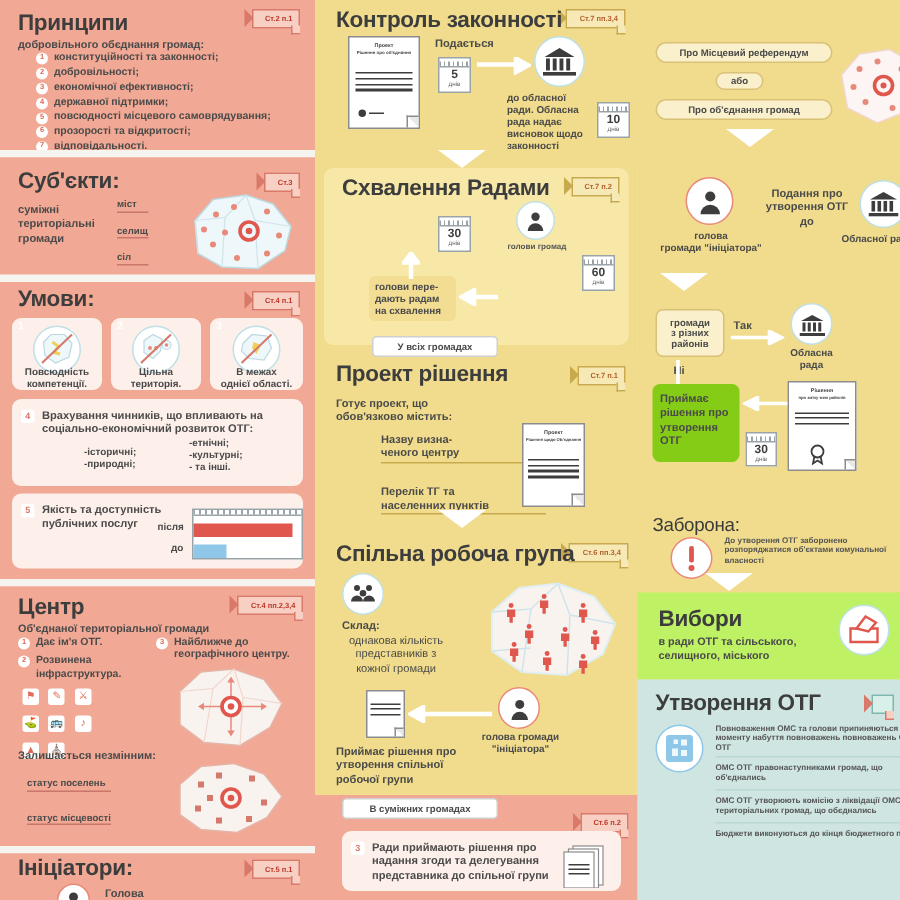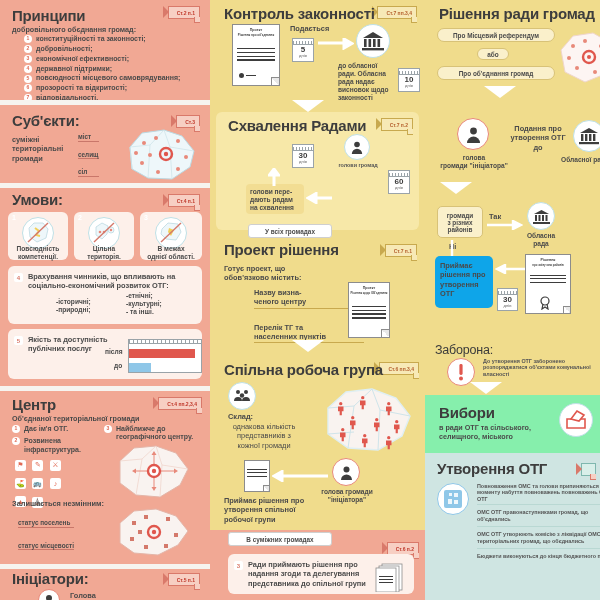--- a/index.html
+++ b/index.html
@@ -559,21 +559,20 @@
               <rect x="5" y="14" width="14" height="1"></rect>
               <rect x="5" y="17" width="14" height="1"></rect>
               <rect x="5" y="20" width="14" height="1"></rect>
             </g>
         </svg>
       </div>
     </div>
   </div>
 
   <div class="block yellow" style="left:425px;top:0;width:175px;height:100px;">
-    <h1 class="title" style="position:absolute;left:14px;top:6px;">Рішення ради громад</h1>
     <div class="pill" style="position:absolute;left:12px;top:28px;width:118px;height:14px;">
       <span>Про Місцевий референдум</span>
     </div>
     <div class="pill" style="position:absolute;left:52px;top:48px;width:32px;height:12px;">
       <span>або</span>
     </div>
     <div class="pill" style="position:absolute;left:12px;top:66px;width:118px;height:14px;">
       <span>Про об'єднання громад</span>
     </div>
     <div class="blob" style="position:absolute;left:130px;top:30px;">
@@ -636,21 +635,21 @@
         <rect x="2" y="6" width="2" height="6" fill="#3d3d3d"></rect>
           <rect x="5.5" y="6" width="2" height="6" fill="#3d3d3d"></rect>
         <rect x="9" y="6" width="2" height="6" fill="#3d3d3d"></rect>
           <rect x="12.5" y="6" width="2" height="6" fill="#3d3d3d"></rect>
         <rect x="0" y="13" width="17" height="2" fill="#3d3d3d"></rect>
       </svg>
     </div>
     <div class="tiny6" style="position:absolute;left:96px;top:42px;width:40px;text-align:center;white-space:pre-line;">Обласна
 рада</div>
 
-    <div class="card-y" style="position:absolute;left:10px;top:66px;width:58px;height:52px;background:#0ea5e9;border-radius:5px;">
+    <div class="card-y" style="position:absolute;left:10px;top:66px;width:58px;height:52px;background:#84cc16;border-radius:5px;">
       <div class="tiny7" style="position:absolute;left:5px;top:5px;width:50px;">Приймає рішення про утворення ОТГ</div>
     </div>
     <div class="cal" style="position:absolute;left:72px;top:98px;width:21px;height:23px;">
       <div class="top"></div>
       <div class="n">30</div>
       <div class="u">днів</div>
     </div>
 
     <div class="doc" style="position:absolute;left:100px;top:64px;width:46px;height:60px;">
       <div class="hd">
@@ -677,21 +676,21 @@
     <div class="title title-sm" style="position:absolute;left:10px;top:4px;">Заборона:</div>
     <div class="circ circ-red" style="position:absolute;left:22px;top:18px;width:28px;height:28px;">
       <svg width="8" height="18" viewBox="0 0 8 18">
           <rect x="2.4" y="1" width="3.2" height="11" rx="1.4" fill="#e0574d"></rect>
           <circle cx="4" cy="15.6" r="2" fill="#e0574d"></circle>
         </svg>
     </div>
     <div class="tiny55" style="position:absolute;left:58px;top:18px;width:112px;">До утворення ОТГ заборонено розпоряджатися об'єктами комунальної власності</div>
   </div>
 
-  <div class="block yellow" style="left:425px;top:395px;width:175px;height:58px;background:#86efac;">
+  <div class="block yellow" style="left:425px;top:395px;width:175px;height:58px;background:#bef264;">
     <h1 class="title" style="position:absolute;left:14px;top:10px;">Вибори</h1>
     <div class="subtitle" style="position:absolute;left:14px;top:28px;width:110px;">в ради ОТГ та сільського, селищного, міського</div>
     <div class="circ" style="position:absolute;left:134px;top:8px;width:34px;height:34px;">
       <svg width="22" height="20" viewBox="0 0 22 20">
         <path d="M2 9 L20 9 L20 18 L2 18 Z" fill="none" stroke="#e0574d" stroke-width="1.6"></path>
         <path d="M6 9 L12 1 L19 5 L14 11 Z" fill="#fff" stroke="#e0574d" stroke-width="1.6"></path>
       </svg>
     </div>
   </div>
 

